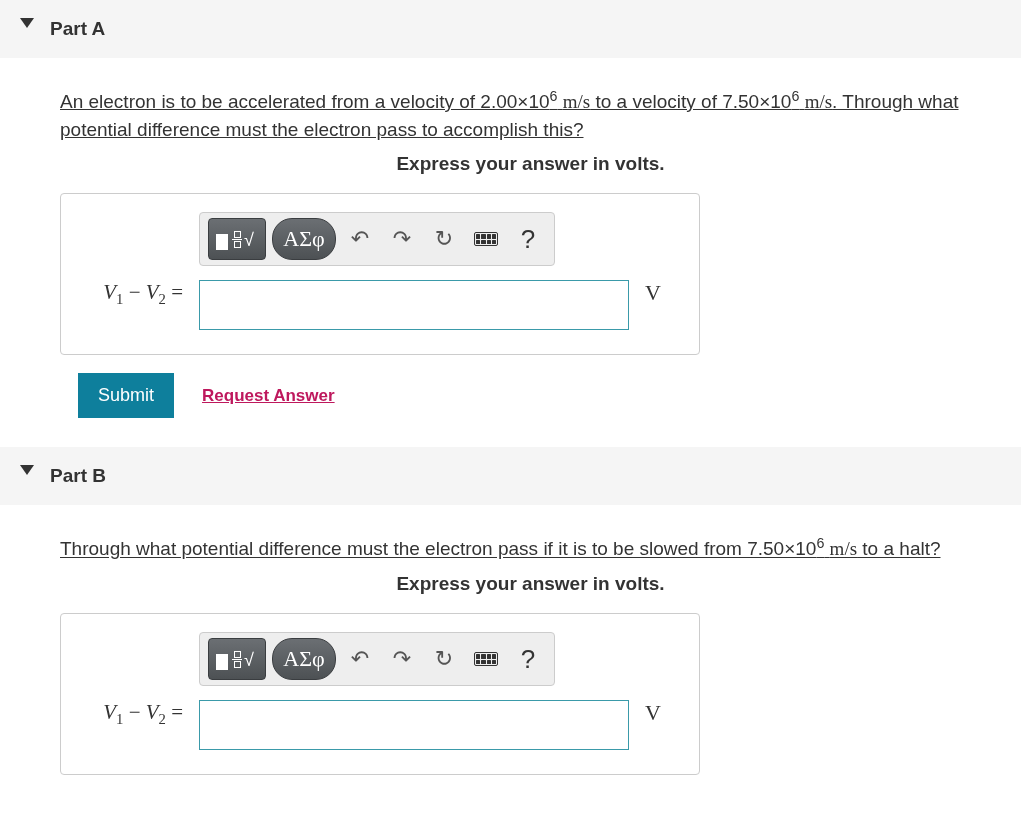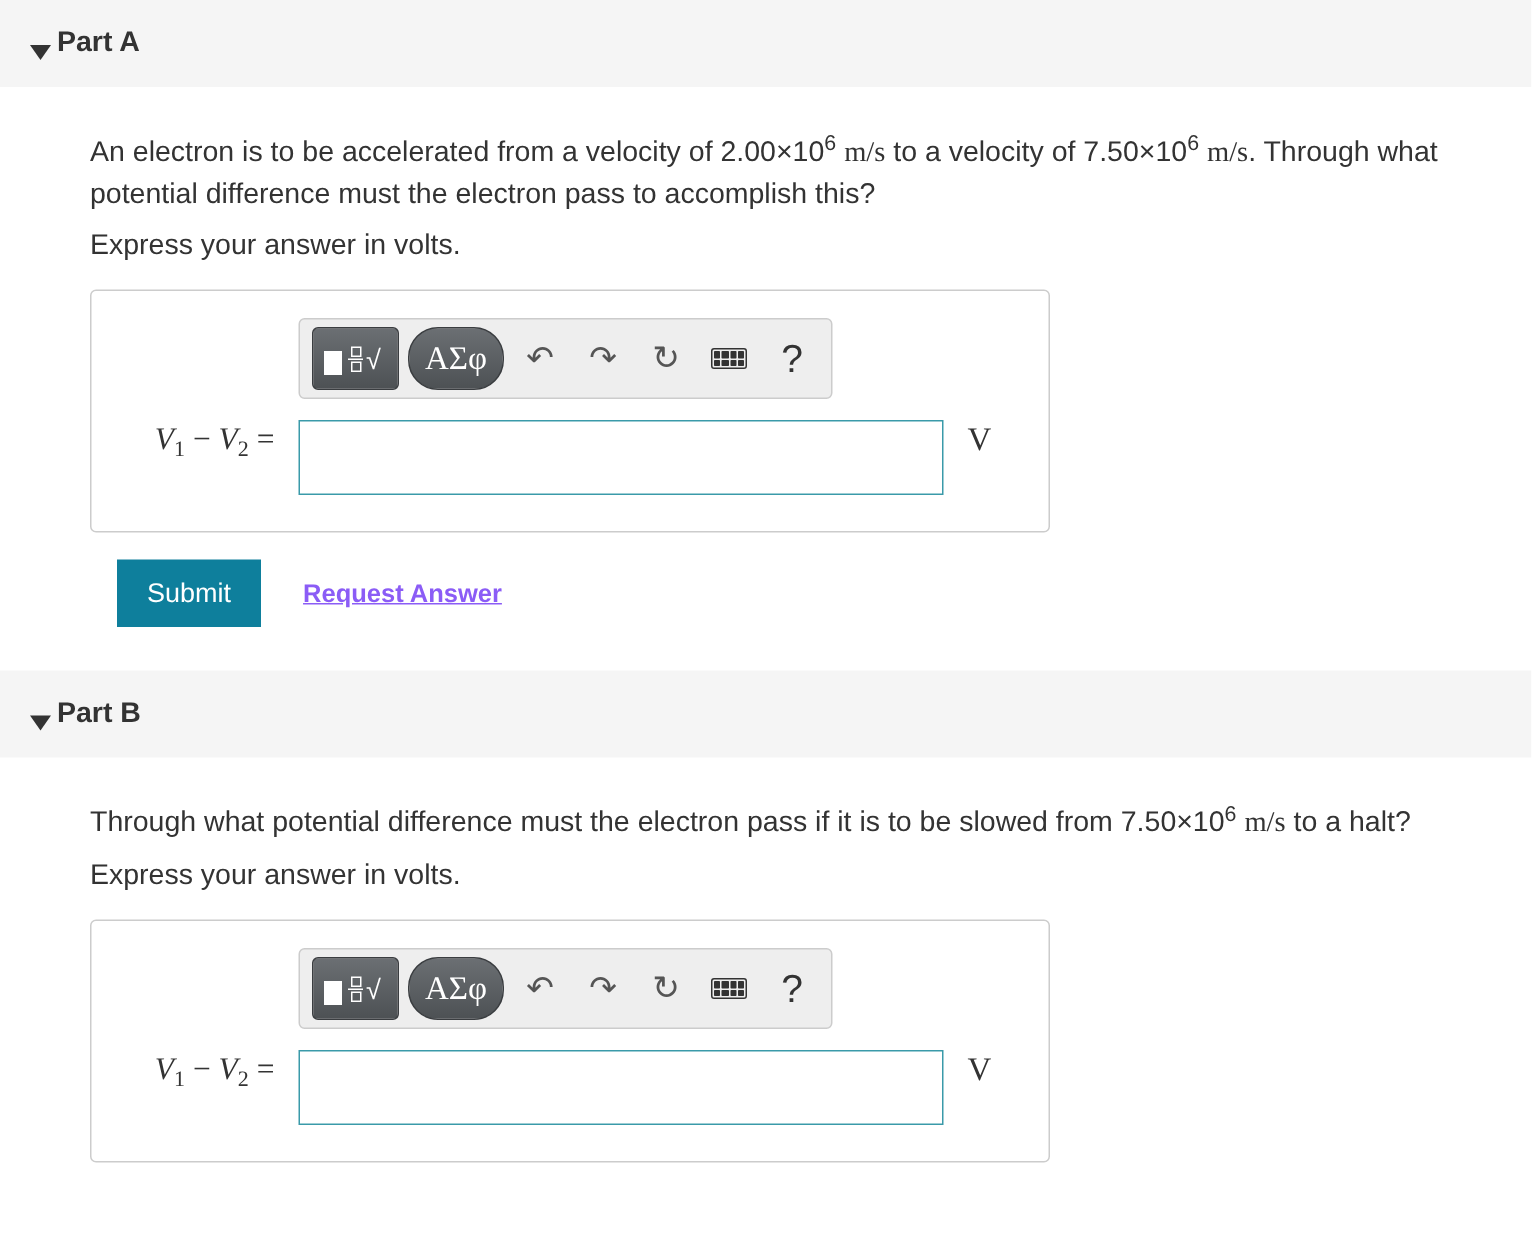--- a/index.html
+++ b/index.html
@@ -8,49 +8,51 @@
     font-family: Arial, Helvetica, sans-serif;
     font-size: 19px;
     color: #333;
     background: #fff;
     width: 1021px;
   }
   .part-header {
     background: #f5f5f5;
     padding: 18px 20px 18px 20px;
     display: flex;
-    align-items: flex-end;
-    gap: 4px;
+    align-items: flex-start;
+    gap: 16px;
   }
   .caret {
     width: 0; height: 0;
     border-left: 7px solid transparent;
     border-right: 7px solid transparent;
     border-top: 10px solid #333;
   }
   .part-title {
     font-weight: bold;
     color: #333;
     font-size: 19px;
   }
   .part-body {
     padding: 28px 20px 28px 60px;
   }
   .question {
     color: #333;
     line-height: 1.45;
     margin-bottom: 10px;
+    text-decoration: underline;
   }
   .math {
     font-family: "Cambria Math", "Times New Roman", serif;
   }
   .sup { font-size: 0.75em; vertical-align: super; }
   .instruct {
-    font-weight: normal;
+    font-weight: bold;
     margin: 6px 0 18px 0;
+    text-align: center;
   }
   .answer-box {
     border: 1px solid #ccc;
     border-radius: 4px;
     width: 640px;
     padding: 18px 20px 24px 20px;
   }
   .toolbar {
     background: #eeeeee;
     border: 1px solid #ccc;
@@ -140,21 +142,21 @@
   }
   .submit-btn {
     background: #0e7f9c;
     color: #fff;
     border: none;
     font-size: 18px;
     padding: 12px 20px;
     cursor: pointer;
   }
   .request-link {
-    color: #8b5cf6;
+    color: #be185d;
     text-decoration: underline;
     font-weight: bold;
     font-size: 17px;
     cursor: pointer;
   }
   .sep { height: 1px; }
 </style>
 </head>
 <body>
 

